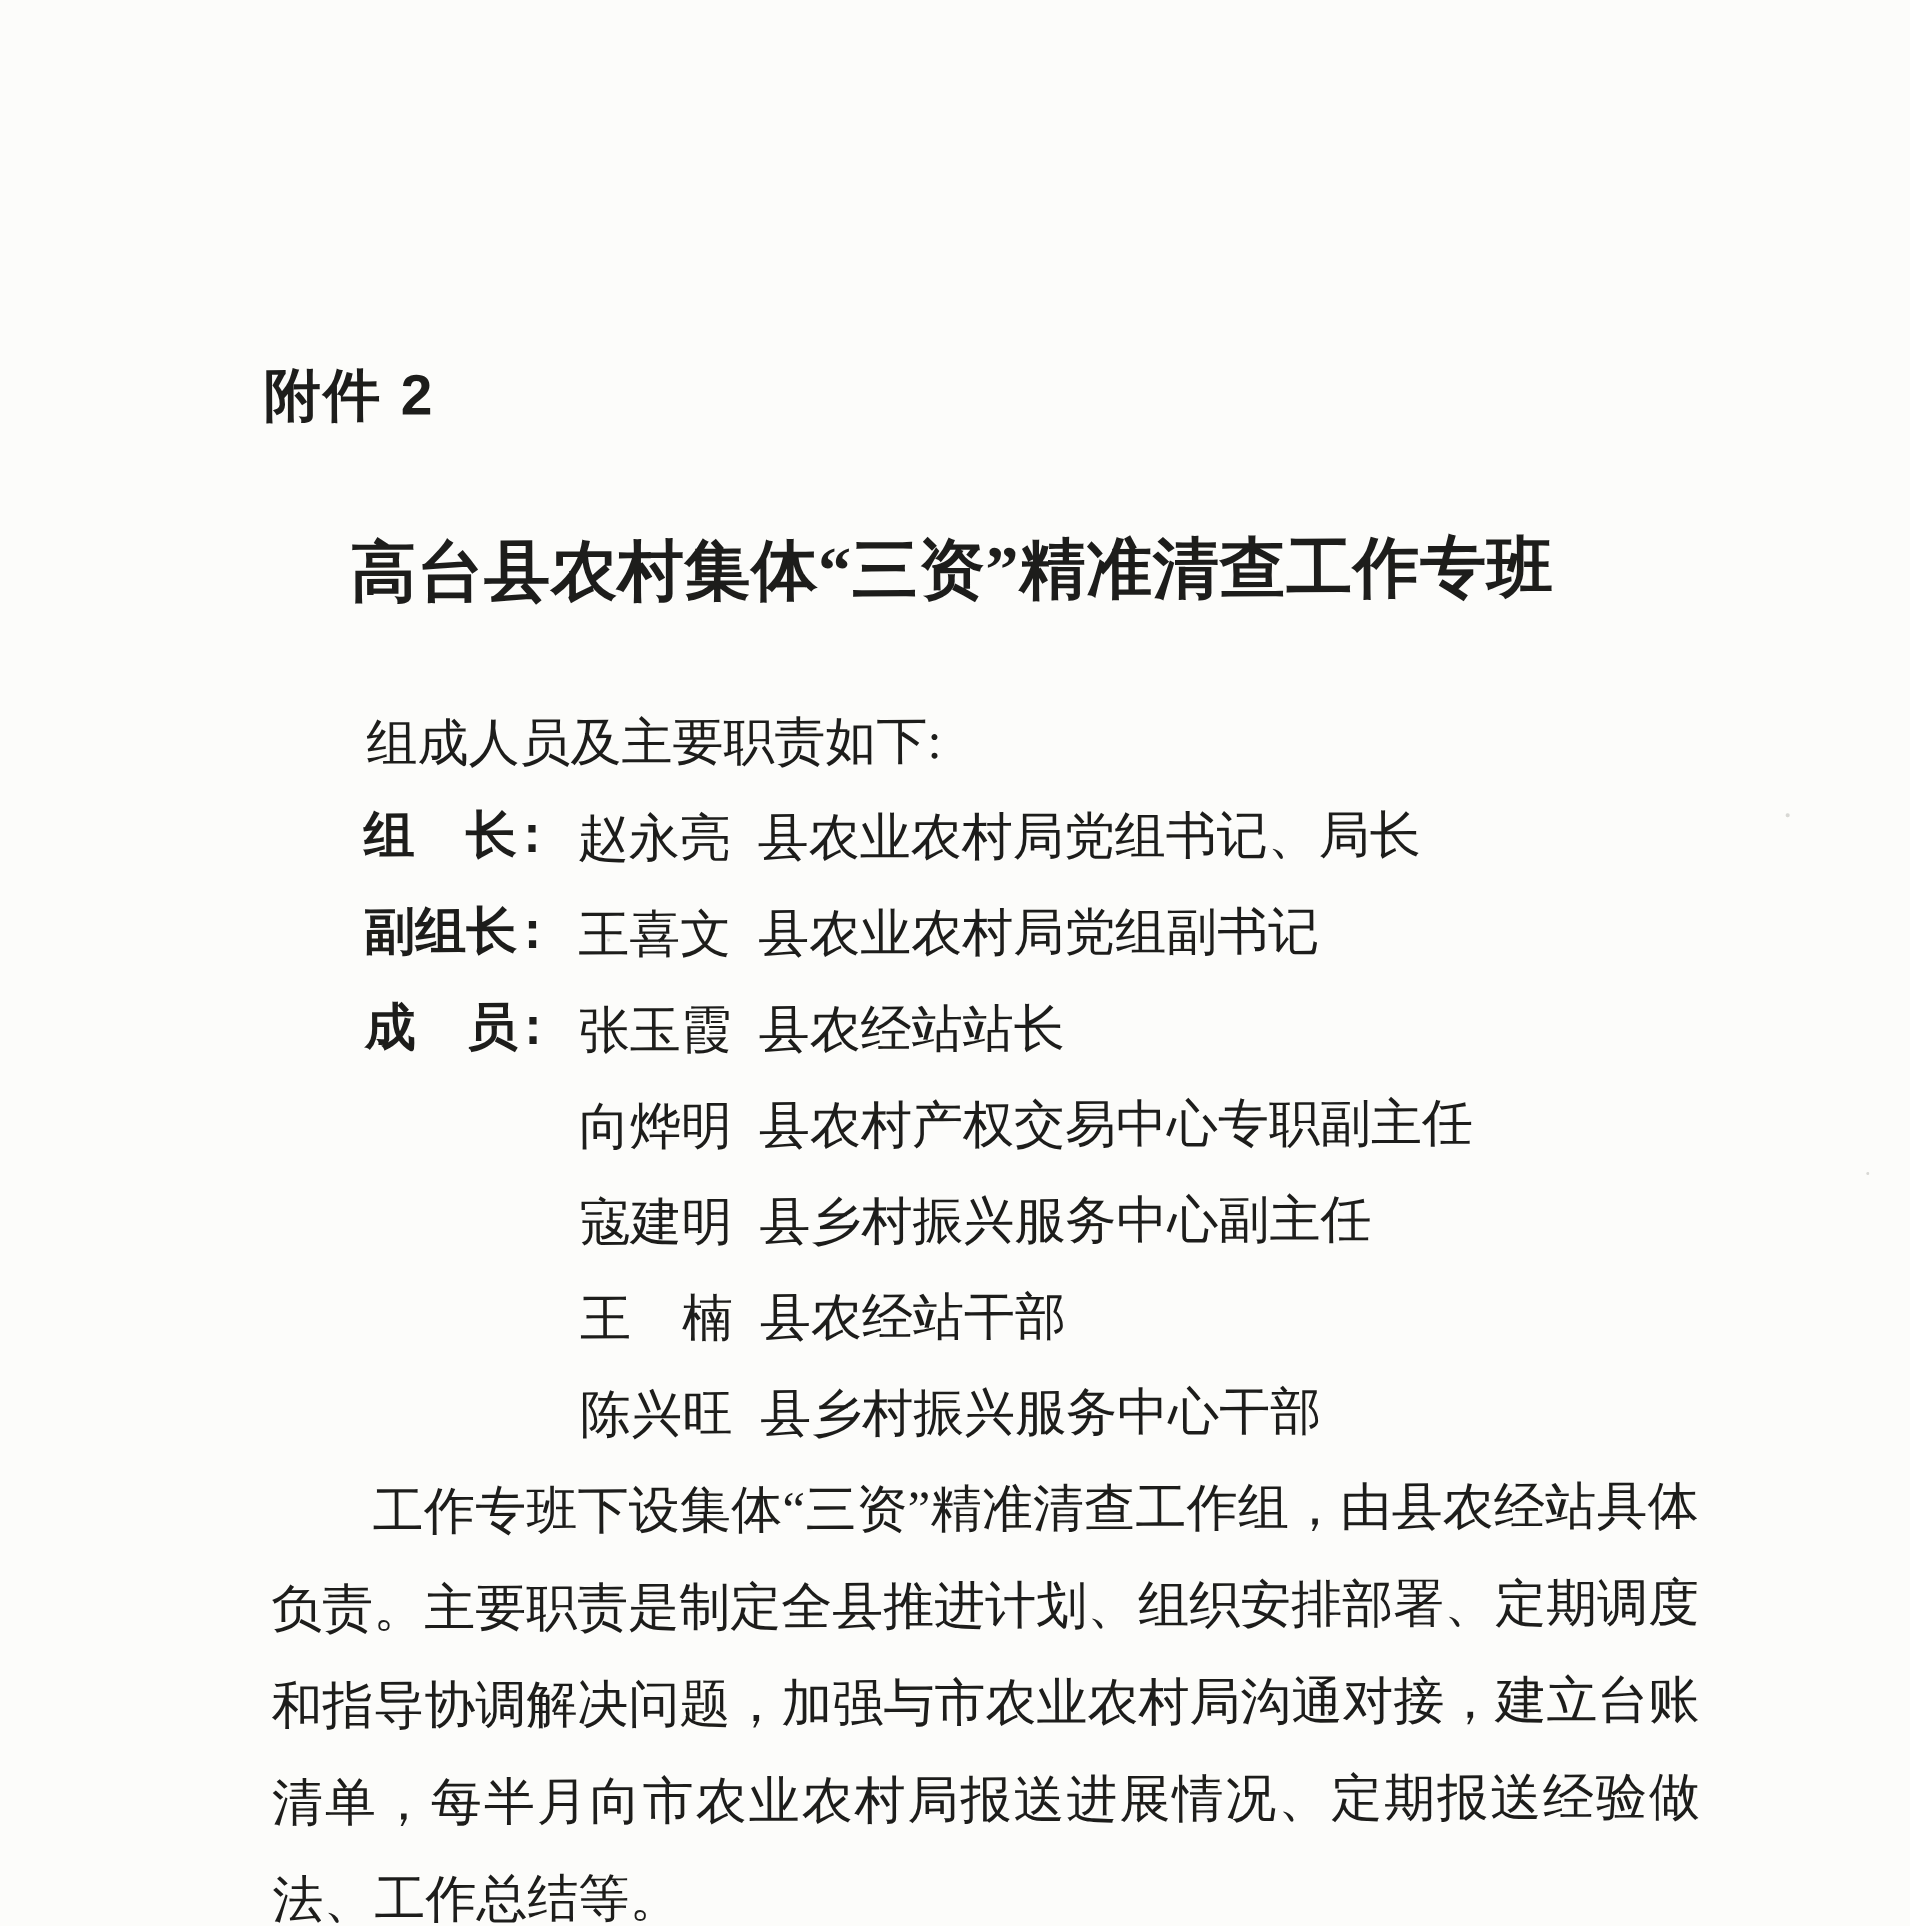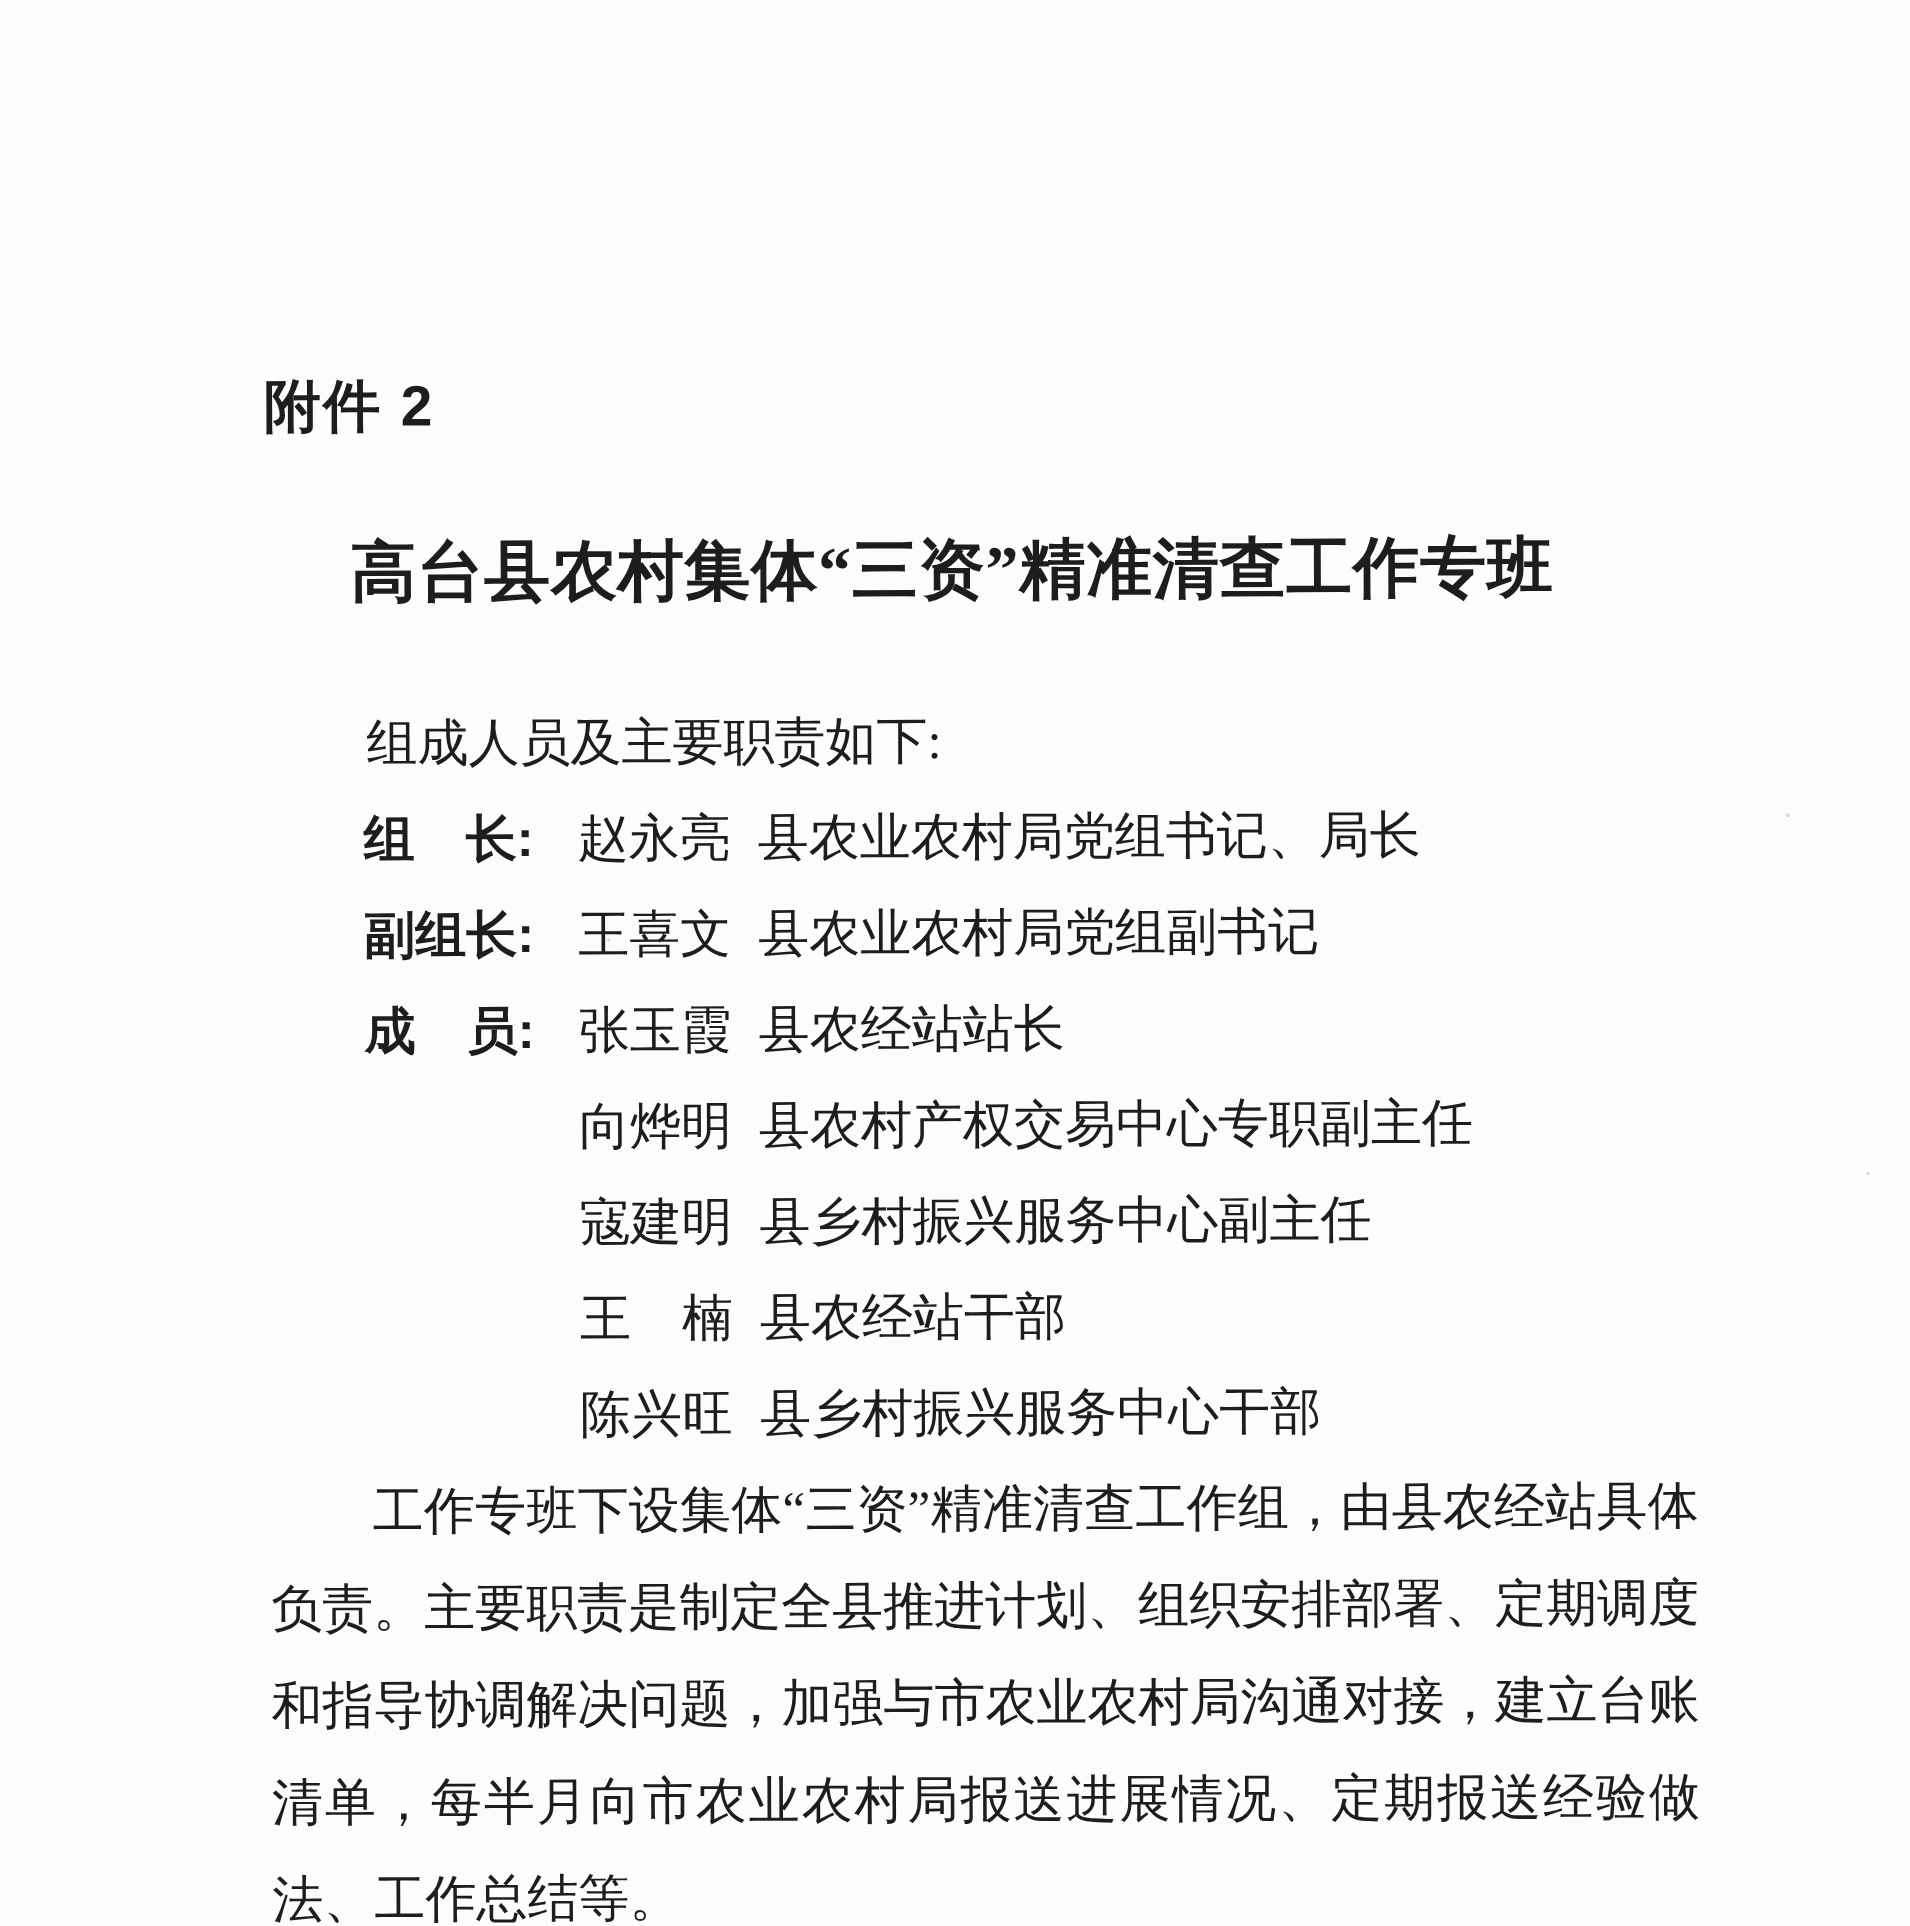--- a/index.html
+++ b/index.html
@@ -15,21 +15,21 @@
   }
   .scan{
     position:absolute;
     inset:0;
     transform:rotate(-0.25deg);
     transform-origin:50% 50%;
   }
   .attachment{
     position:absolute;
     left:268px;
-    top:368px;
+    top:357px;
     font-size:57px;
     line-height:1.25;
     font-family:"Liberation Sans", sans-serif;
     font-weight:600;
     letter-spacing:2.3px;
   }
   .doc-title{
     position:absolute;
     top:481px;
     left:0;
@@ -56,21 +56,21 @@
   }
   .roster{margin:0;padding:0;list-style:none;}
   .roster-row{
     line-height:96px;
     padding-left:96px;
     white-space:nowrap;
   }
   .role{
     display:inline-block;
     width:214px;
-    font-family:Liberation Sans, sans-serif;
+    font-family:Liberation Mono, monospace;
     font-weight:700;
     vertical-align:bottom;
   }
   .mname{
     display:inline-block;
     min-width:180px;
     vertical-align:bottom;
   }
   .mtitle{display:inline;}
   .body-paragraph{

